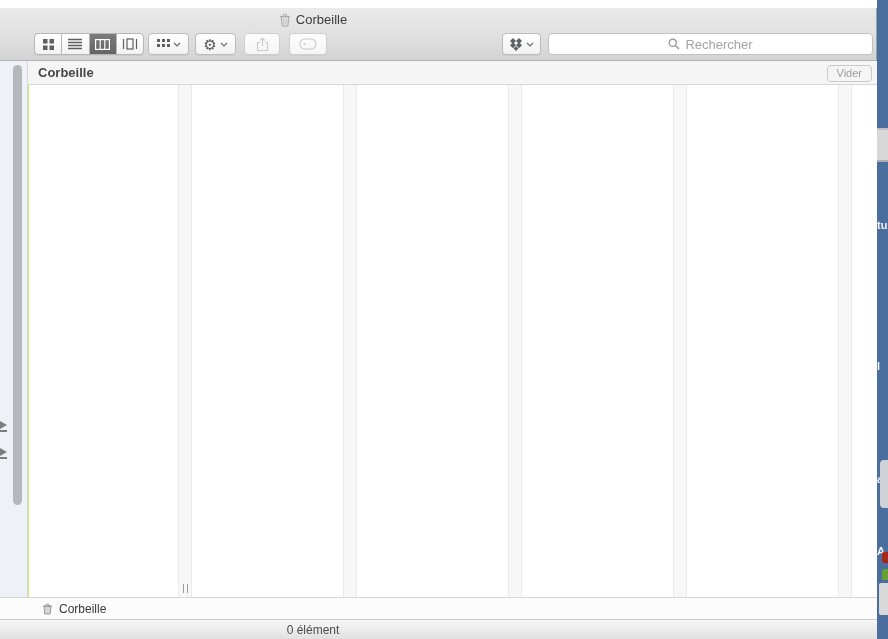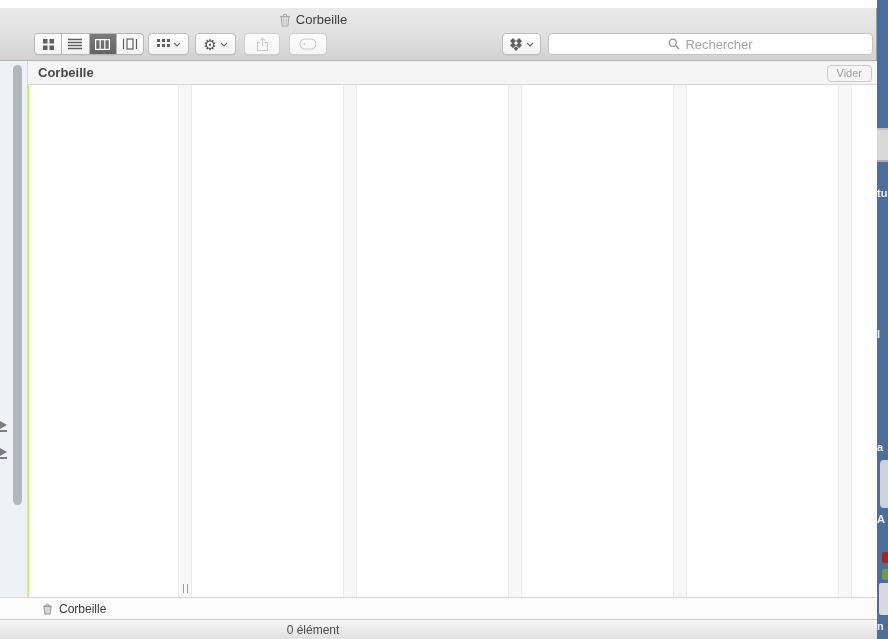--- a/index.html
+++ b/index.html
@@ -2,21 +2,21 @@
 <html><head>
 <meta charset="utf-8">
 <style>
   * { margin:0; padding:0; box-sizing:border-box; }
   body { font-family:"Liberation Sans", sans-serif; }
   .screen { position:relative; width:888px; height:639px; overflow:hidden; background:#fff; }
 
   
   .desktop-strip { position:absolute; left:877px; top:0; width:11px; height:639px; background:#4a6e9d; overflow:hidden; }
   .frag-window { position:absolute; left:0; top:128px; width:11px; height:34px; background:#d8d8d8; border-top:2px solid #bfbfbf; border-bottom:2px solid #aeaeae; }
-  .frag-text { position:absolute; left:0; color:#f2f2f2; font-size:11px; font-weight:bold; white-space:nowrap; }
+  .frag-text { position:absolute; left:0; color:#f2f2f2; font-size:11px; font-weight:bold; white-space:nowrap;margin-top:32px; }
   .frag-pill { position:absolute; right:0; top:460px; width:8px; height:48px; background:#cfd2d6; border-radius:4px 0 0 4px; }
   .frag-red { position:absolute; right:0; top:552px; width:6px; height:11px; background:#a6251c; border-radius:2px 0 0 2px; }
   .frag-green { position:absolute; right:0; top:569px; width:6px; height:11px; background:#67a033; border-radius:2px 0 0 2px; }
   .frag-gray { position:absolute; right:0; top:583px; width:9px; height:32px; background:#d9d9d9; border-radius:2px 0 0 2px; }
 
   
   .window { position:absolute; left:0; top:8px; width:877px; height:639px; background:#bef264; border-right:1px solid #98a0ab; }
 
   
   .chrome { position:absolute; left:0; top:0; width:100%; height:53px;

